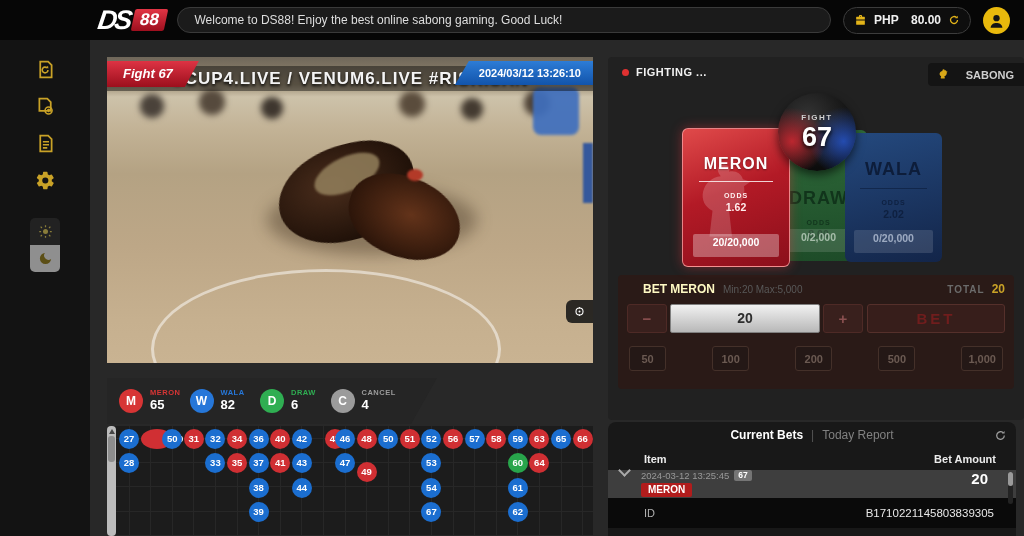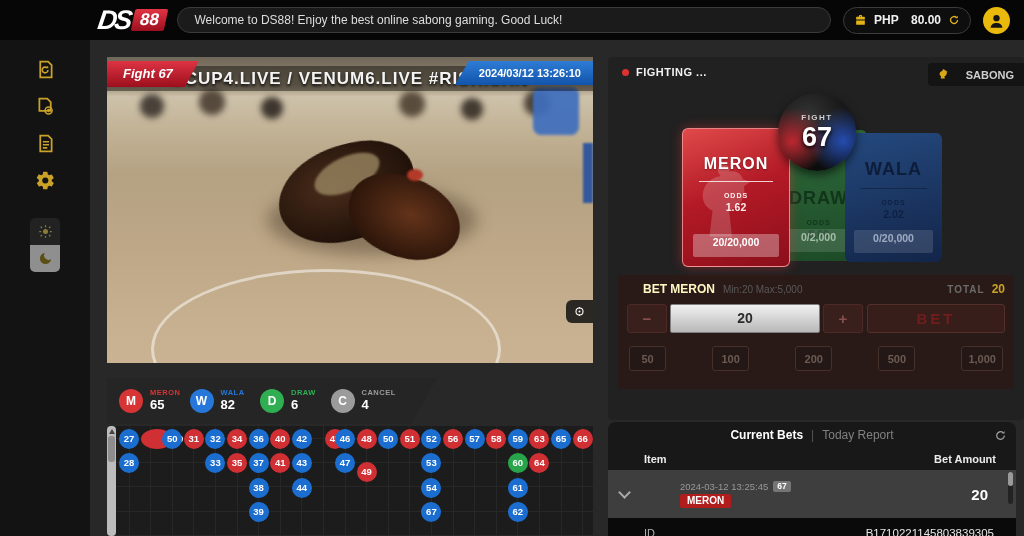--- a/index.html
+++ b/index.html
@@ -116,21 +116,21 @@
   
   .bets{position:absolute;left:608px;top:422px;width:408px;height:114px;background:#181818;border-radius:8px 8px 0 0;z-index:3;overflow:hidden;}
   .bets-head{position:relative;height:26px;display:flex;align-items:center;justify-content:center;gap:8px;}
   .tab-active{color:#fff;font-weight:800;font-size:12px;}
   .tab-sep{color:#555;font-size:12px;}
   .tab-inactive{color:#818181;font-size:12px;}
   .bets-refresh{position:absolute;right:9px;top:6px;color:#9a9a9a;}
   .bets-cols{height:22px;display:flex;align-items:center;padding:0 20px 0 36px;}
   .col-item{color:#ececec;font-weight:700;font-size:11px;}
   .col-amount{margin-left:auto;color:#ececec;font-weight:700;font-size:11px;}
-  .bet-row{position:relative;height:48px;background:#3e3e3e;display:flex;align-items:center;padding:0 28px 0 12px;gap:39px;}
+  .bet-row{position:relative;height:28px;background:#3e3e3e;display:flex;align-items:flex-start;padding:0 28px 0 12px;}
   .chev{width:9px;height:9px;border-right:2px solid #aaa;border-bottom:2px solid #aaa;transform:rotate(45deg);margin-top:-4px;}
   .row-main{margin-left:12px;display:flex;flex-direction:column;gap:2px;}
   .row-time{color:#989898;font-size:9.5px;display:flex;align-items:center;}
   .fight-badge{background:#757575;color:#fff;font-size:8.5px;font-weight:700;border-radius:2px;padding:0 4px;margin-left:5px;line-height:11px;}
   .side-pill{background:#b11c1c;color:#fff;font-weight:800;font-size:10px;border-radius:2px;padding:1px 7px;width:max-content;line-height:12px;}
   .row-amount{margin-left:auto;color:#fff;font-weight:800;font-size:15px;}
   .mini-scroll{position:absolute;right:3px;top:2px;width:5px;height:32px;background:#232323;border-radius:3px;}
   .mini-scroll .thumb{width:5px;height:14px;background:#9a9a9a;border-radius:3px;}
   .bet-detail{height:30px;background:#0a0a0a;display:flex;align-items:center;padding:0 22px 0 36px;}
   .id-label{color:#b2b2b2;font-size:11px;}

